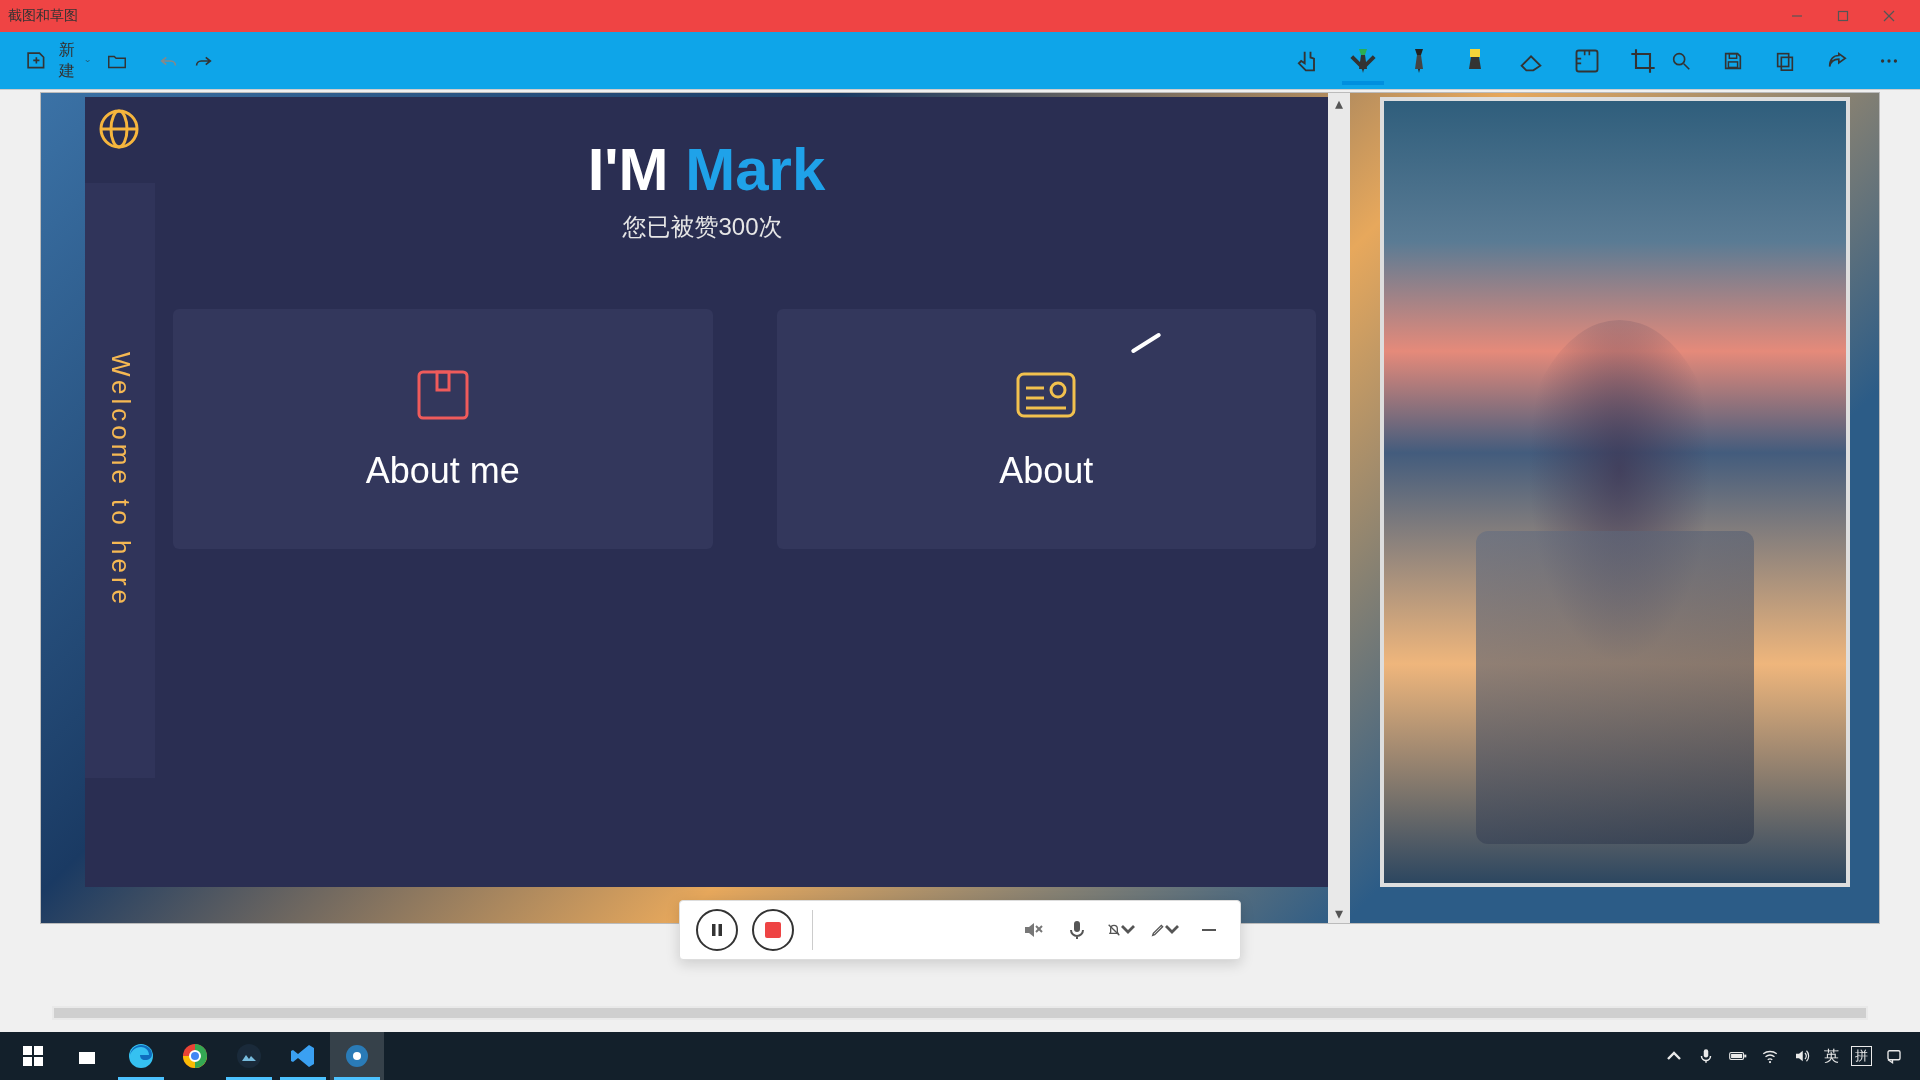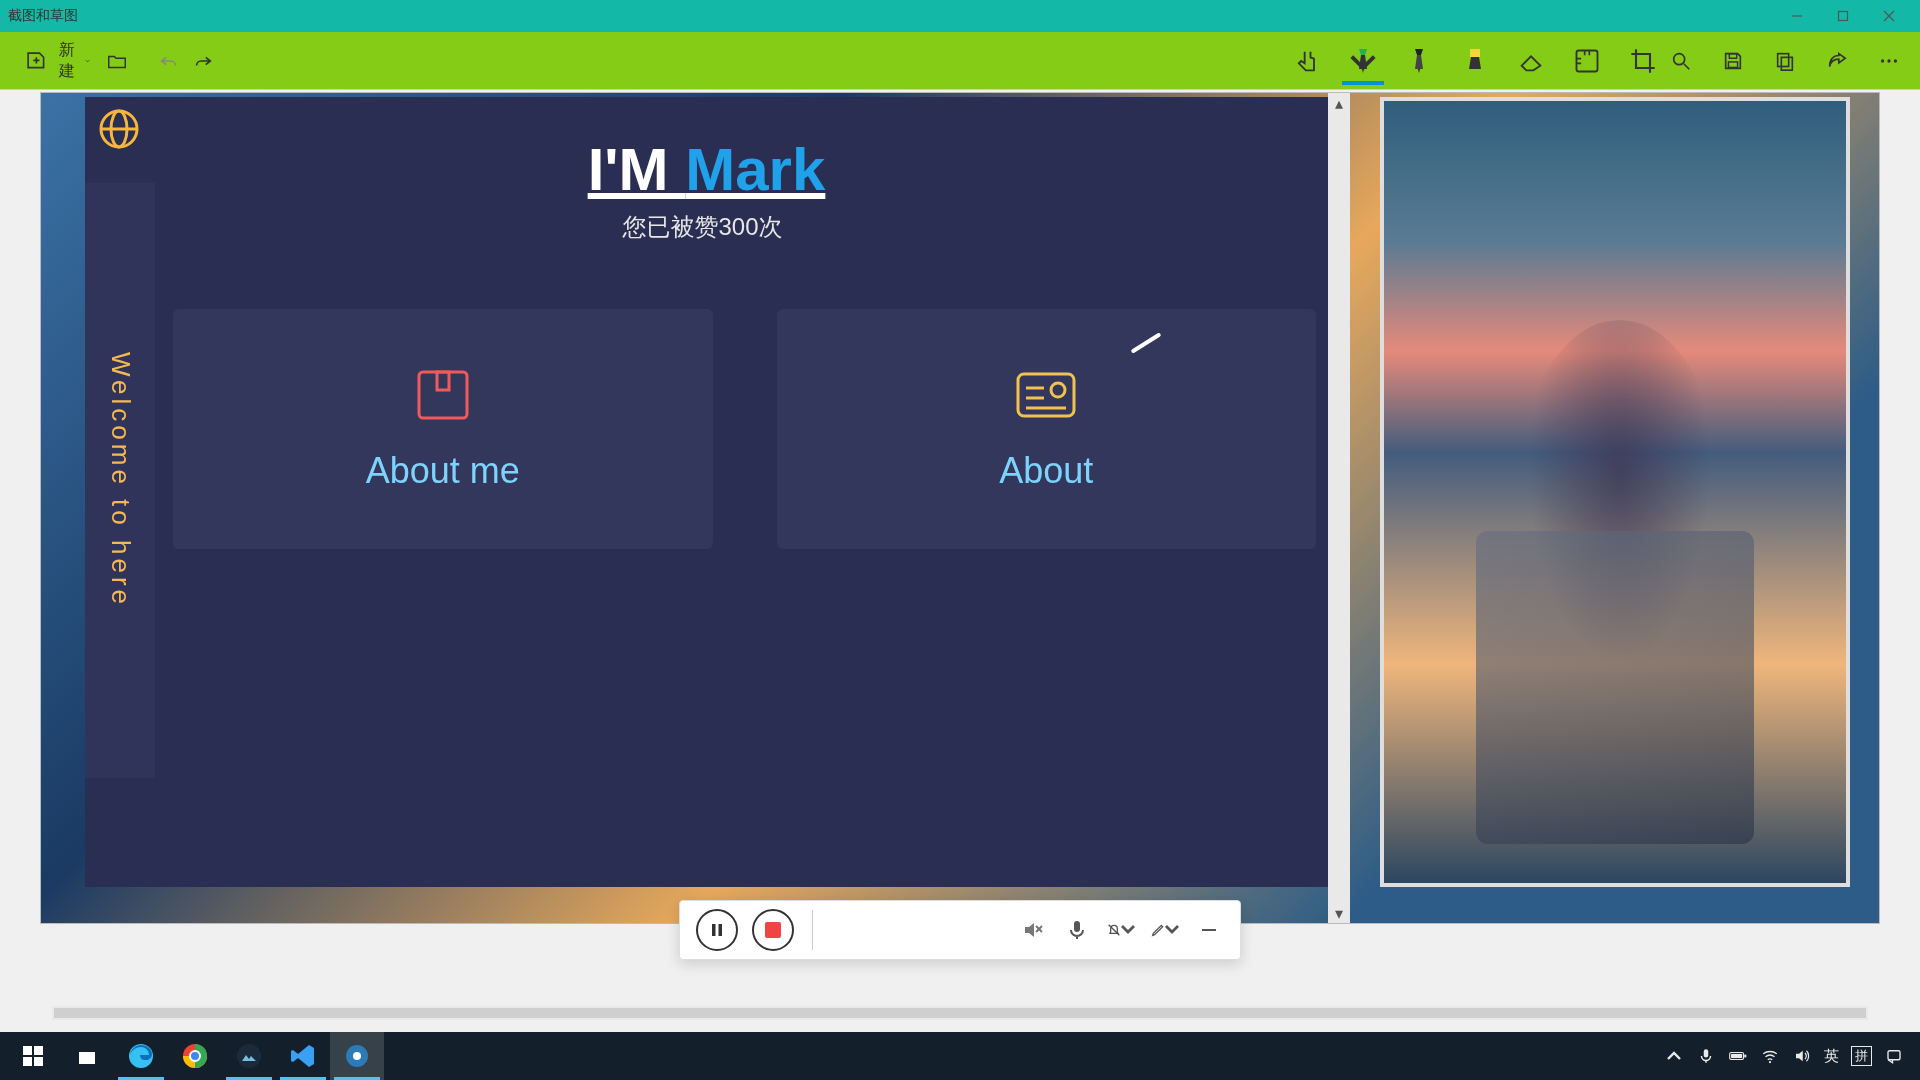--- a/index.html
+++ b/index.html
@@ -1,25 +1,25 @@
 <!DOCTYPE html>
 <html><head>
 <meta charset="utf-8">
 <style>
 * { margin: 0; padding: 0; box-sizing: border-box; font-family: "Segoe UI", "Microsoft YaHei", sans-serif; }
 html, body { width: 1920px; height: 1080px; overflow: hidden; background: #f0f0f0; }
 
 
-.titlebar { height: 32px; background: #14b8a6; display: flex; align-items: center; padding: 0 8px; font-size: 14px; color: #333; }
+.titlebar { height: 32px; background: #ef4444; display: flex; align-items: center; padding: 0 8px; font-size: 14px; color: #333; }
 .titlebar .spacer { flex: 1; }
 .titlebar .win-btn { width: 46px; height: 32px; display: flex; align-items: center; justify-content: center; color: #555; }
 .titlebar .win-btn svg { width: 12px; height: 12px; }
 
 
-.toolbar { height: 58px; background: #84cc16; border-bottom: 1px solid #ccc; display: flex; align-items: center; padding: 0 14px; }
+.toolbar { height: 58px; background: #0ea5e9; border-bottom: 1px solid #ccc; display: flex; align-items: center; padding: 0 14px; }
 .tool-btn { display: flex; align-items: center; justify-content: center; min-width: 34px; height: 42px; padding: 0 6px; border-radius: 2px; cursor: pointer; color: #333; }
 .tool-btn svg { width: 22px; height: 22px; }
 .new-btn { display: flex; align-items: center; gap: 6px; height: 42px; padding: 0 10px; cursor: pointer; font-size: 16px; color: #333; }
 .new-btn > span.label { margin-left: 4px; }
 .tool-sep { flex: 1; }
 .pen-row { display: flex; align-items: center; gap: 14px; }
 .pen { width: 42px; height: 48px; display: flex; flex-direction: column; align-items: center; justify-content: center; cursor: pointer; position: relative; }
 .pen.active::after { content: ""; position: absolute; bottom: 0; left: 0; right: 0; height: 4px; background: #008fdf; }
 .pen svg { width: 28px; height: 28px; }
 .drop-caret { margin-left: 4px; }
@@ -27,31 +27,31 @@
 
 
 .canvas-wrap { height: calc(1080px - 32px - 58px - 48px - 30px); background: #f0f0f0; position: relative; display: flex; flex-direction: column; align-items: center; }
 .canvas-bg { margin-top: 2px; width: 1840px; height: 832px; background: linear-gradient(135deg,#3b72a6 0%, #1a3a63 30%, #e7a85c 55%, #2c5c87 80%); position: relative; border: 1px solid #bbb; display:flex; }
 .scroll-gutter { width:22px; background:#e9e9e9; position:relative; }
 .scroll-gutter .arrow { position:absolute; left:0; right:0; height:20px; display:flex; align-items:center; justify-content:center; color:#555; }
 .scroll-gutter .arrow.top{top:0;} .scroll-gutter .arrow.bottom{bottom:0;}
 
 .page-left { width: 1243px; height: 790px; margin: 4px 0 0 44px; background: #2a2e52; position: relative; }
 .page-left .globe { position: absolute; top: 10px; left: 12px; width: 44px; height: 44px; }
-.hero-title { position: absolute; top: 38px; left: 0; right: 0; text-align: center; font-size: 60px; font-weight: 700; color: #fff; text-decoration: underline; }
+.hero-title { position: absolute; top: 38px; left: 0; right: 0; text-align: center; font-size: 60px; font-weight: 700; color: #fff; }
 .hero-title .name { color: #1fa2e9; }
 .hero-sub { position: absolute; top: 114px; left: 0; right: 8px; text-align: center; font-size: 24px; color: #e6e6e6; }
 
 .sidebar-strip { position: absolute; top: 86px; left: 0; width: 70px; height: 595px; background: #30345a; display: flex; align-items: center; justify-content: center; }
 .sidebar-strip span { writing-mode: vertical-rl; font-size: 26px; letter-spacing: 4px; color: #f5b853; }
 
 .cards-row { position: absolute; top: 212px; left: 88px; right: 12px; display: flex; gap: 64px; }
 .card { flex: 1; height: 240px; background: #33375c; border-radius: 6px; display: flex; flex-direction: column; align-items: center; justify-content: center; gap: 26px; cursor: pointer; }
 .card .c-icon { width: 64px; height: 58px; }
-.card .c-text { font-size: 36px; color: #7dd3fc; font-weight: 500; }
+.card .c-text { font-size: 36px; color: #ffffff; font-weight: 500; }
 
 .card-wide { position: absolute; top: 476px; left: 88px; right: 12px; height: 240px; background: #33375c; border-radius: 6px; display: flex; flex-direction: column; align-items: center; justify-content: center; gap: 26px; cursor: pointer; }
 
 
 .pen-mark { position: absolute; top: 244px; left: 1044px; width: 34px; height: 4px; background: #fff; transform: rotate(-32deg); border-radius: 2px; }
 
 .page-right { width: 470px; height: 790px; margin: 4px 0 0 30px; border: 4px solid #dedede; background: linear-gradient(180deg,#2f5e7c 0%, #5a7b94 18%, #e58a7a 32%, #435c7d 45%, #efb67c 72%, #2c4660 100%); position: relative; overflow: hidden; }
 
 .page-right::before{content:"";position:absolute;left:28%;top:28%;width:46%;height:48%;background:radial-gradient(ellipse at 50% 40%, rgba(60,50,80,.7), transparent 60%);border-radius:50%;}
 .page-right::after{content:"";position:absolute;left:20%;top:55%;width:60%;height:40%;background:linear-gradient(160deg, rgba(100,110,130,.6), rgba(40,50,70,.6));border-radius:12px;}

